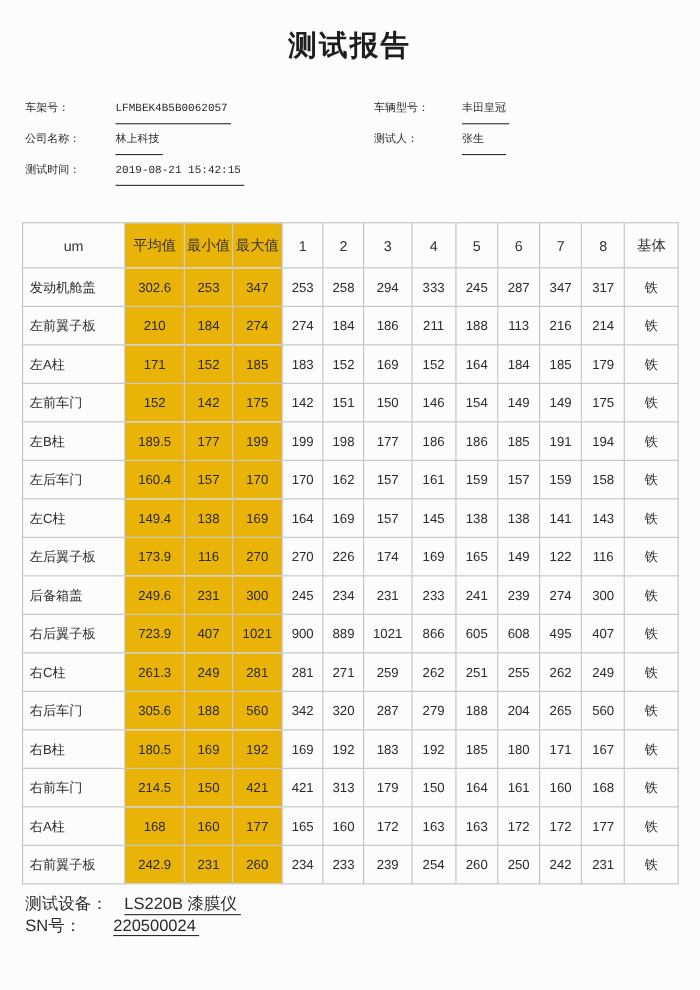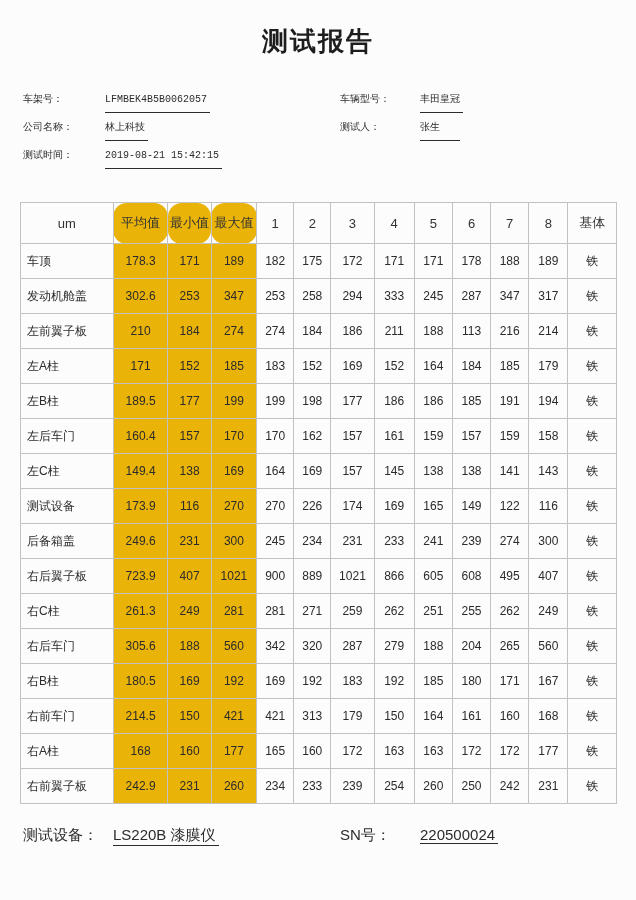--- a/index.html
+++ b/index.html
@@ -47,28 +47,29 @@
     font-size: 12px;
   }
   .report-table th, .report-table td {
     border: 1px solid #c2c2c2;
     text-align: center;
     height: 35px;
     padding: 0 1px;
     font-weight: normal;
     overflow: hidden;
   }
-  .report-table thead th { height: 41px; font-size: 13px; color: #333; border-radius: 14px; }
+  .report-table thead th { height: 41px; font-size: 13px; color: #333; }
   .report-table td.part { text-align: left; padding-left: 6px; }
   .report-table .shade { background: #d4d4d4; }
 
   .footer {
     display: flex;
-    margin: 22px 0 0 23px;
+    margin: 8px 0 0 23px;
     font-size: 15px;
+    flex-direction: column;
   }
   .footer-left { width: 317px; }
   .footer .lbl { display: inline-block; width: 90px; }
   .footer-right .lbl { width: 80px; }
   .footer .val {
     display: inline-block;
     border-bottom: 1.5px solid #2b2b2b;
     padding: 0 3px 0 0;
     min-width: 40px;
   }
@@ -130,35 +131,20 @@
           <th>4</th>
           <th>5</th>
           <th>6</th>
           <th>7</th>
           <th>8</th>
           <th>基体</th>
         </tr>
     </thead>
     <tbody>
         <tr>
-          <td class="part">车顶</td>
-          <td class="shade">178.3</td>
-          <td class="shade">171</td>
-          <td class="shade">189</td>
-          <td>182</td>
-          <td>175</td>
-          <td>172</td>
-          <td>171</td>
-          <td>171</td>
-          <td>178</td>
-          <td>188</td>
-          <td>189</td>
-          <td>铁</td>
-        </tr>
-        <tr>
           <td class="part">发动机舱盖</td>
           <td class="shade">302.6</td>
           <td class="shade">253</td>
           <td class="shade">347</td>
           <td>253</td>
           <td>258</td>
           <td>294</td>
           <td>333</td>
           <td>245</td>
           <td>287</td>
@@ -190,20 +176,35 @@
           <td>152</td>
           <td>169</td>
           <td>152</td>
           <td>164</td>
           <td>184</td>
           <td>185</td>
           <td>179</td>
           <td>铁</td>
         </tr>
         <tr>
+          <td class="part">左前车门</td>
+          <td class="shade">152</td>
+          <td class="shade">142</td>
+          <td class="shade">175</td>
+          <td>142</td>
+          <td>151</td>
+          <td>150</td>
+          <td>146</td>
+          <td>154</td>
+          <td>149</td>
+          <td>149</td>
+          <td>175</td>
+          <td>铁</td>
+        </tr>
+        <tr>
           <td class="part">左B柱</td>
           <td class="shade">189.5</td>
           <td class="shade">177</td>
           <td class="shade">199</td>
           <td>199</td>
           <td>198</td>
           <td>177</td>
           <td>186</td>
           <td>186</td>
           <td>185</td>
@@ -235,21 +236,21 @@
           <td>169</td>
           <td>157</td>
           <td>145</td>
           <td>138</td>
           <td>138</td>
           <td>141</td>
           <td>143</td>
           <td>铁</td>
         </tr>
         <tr>
-          <td class="part">测试设备</td>
+          <td class="part">左后翼子板</td>
           <td class="shade">173.9</td>
           <td class="shade">116</td>
           <td class="shade">270</td>
           <td>270</td>
           <td>226</td>
           <td>174</td>
           <td>169</td>
           <td>165</td>
           <td>149</td>
           <td>122</td>

